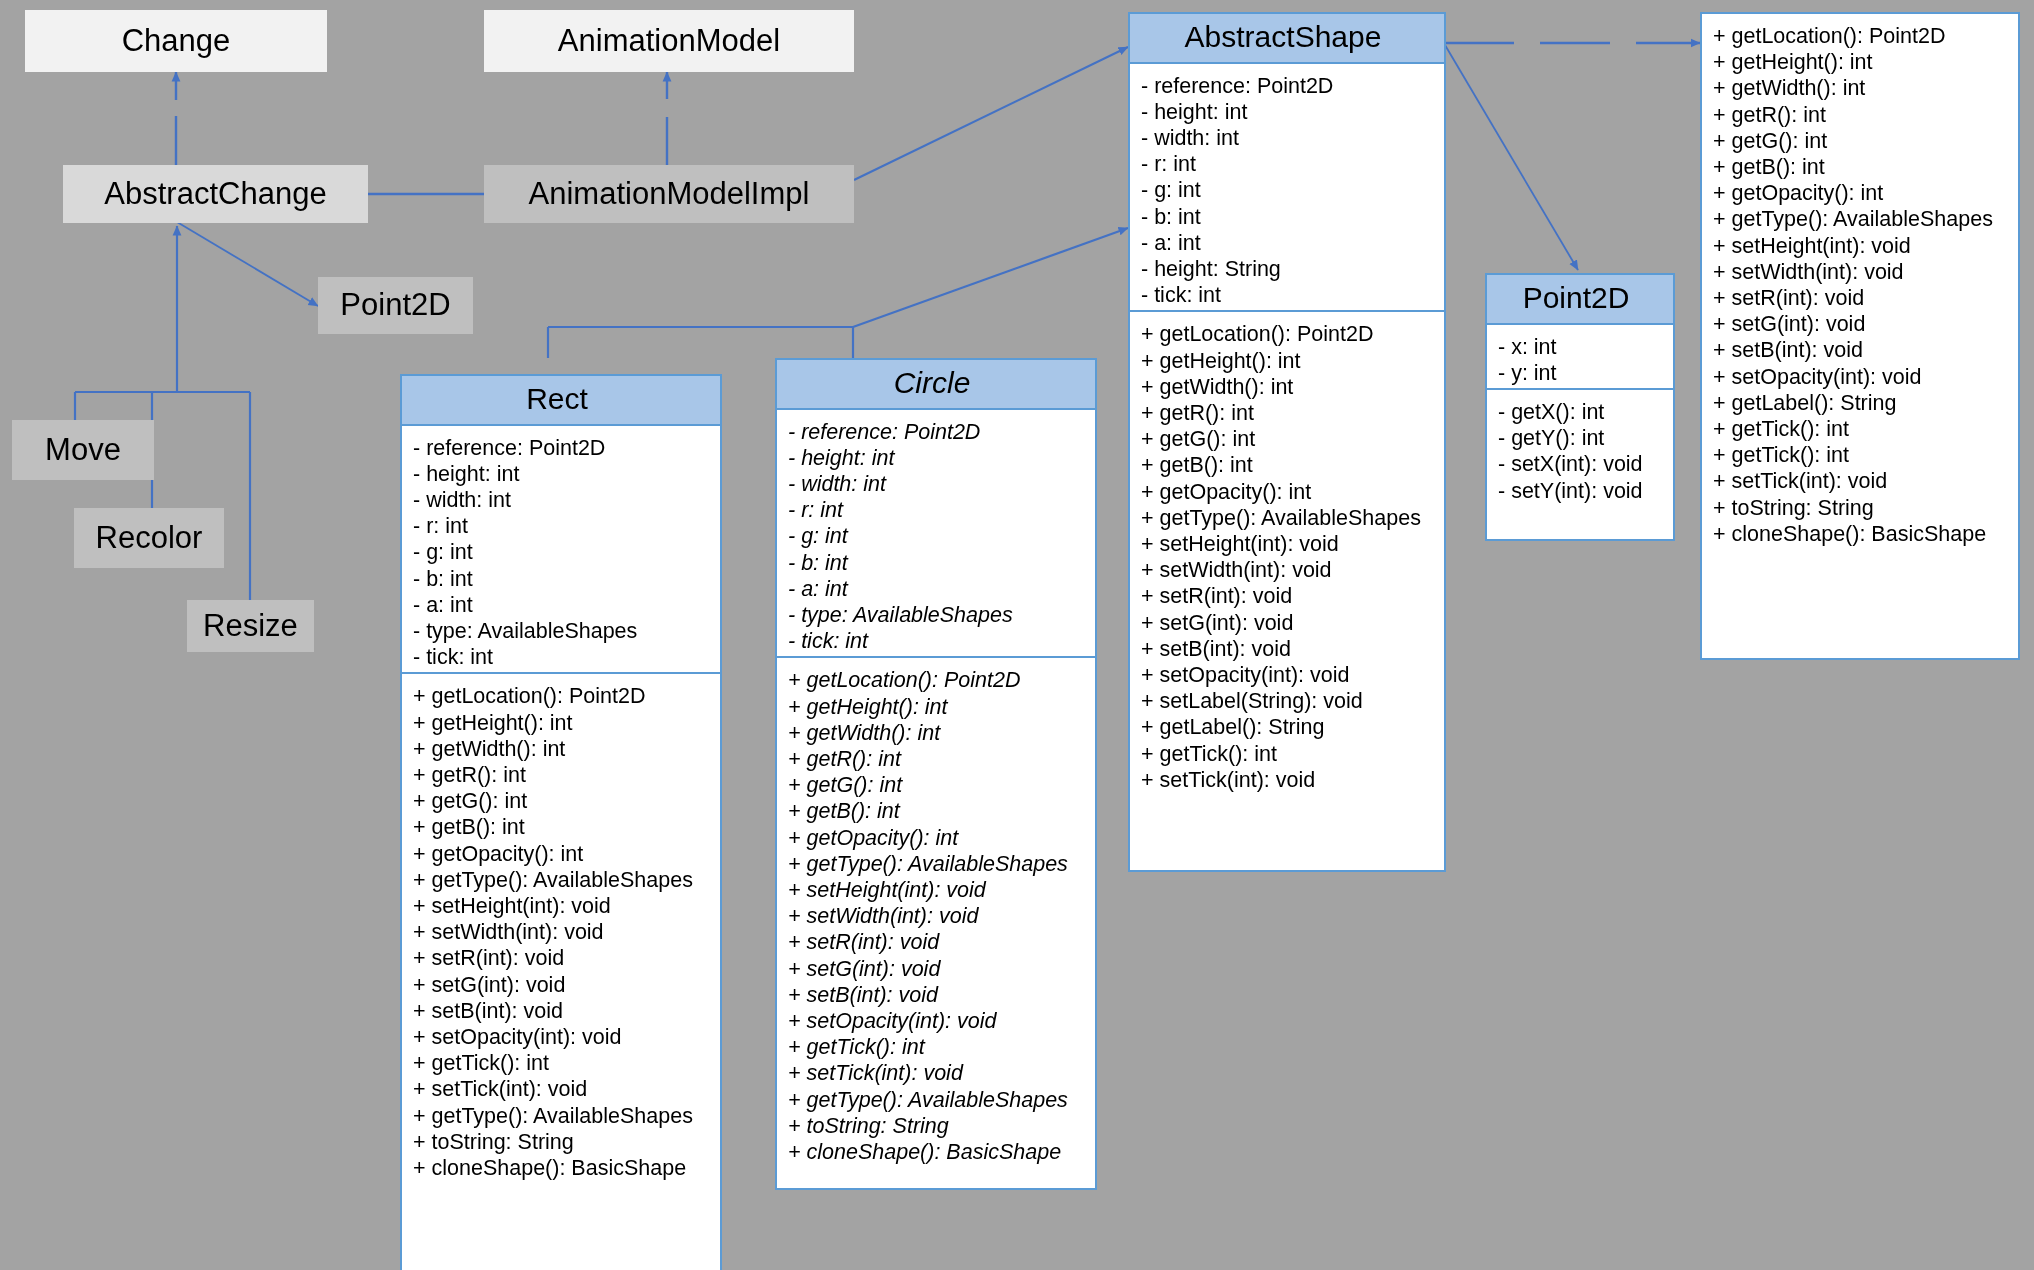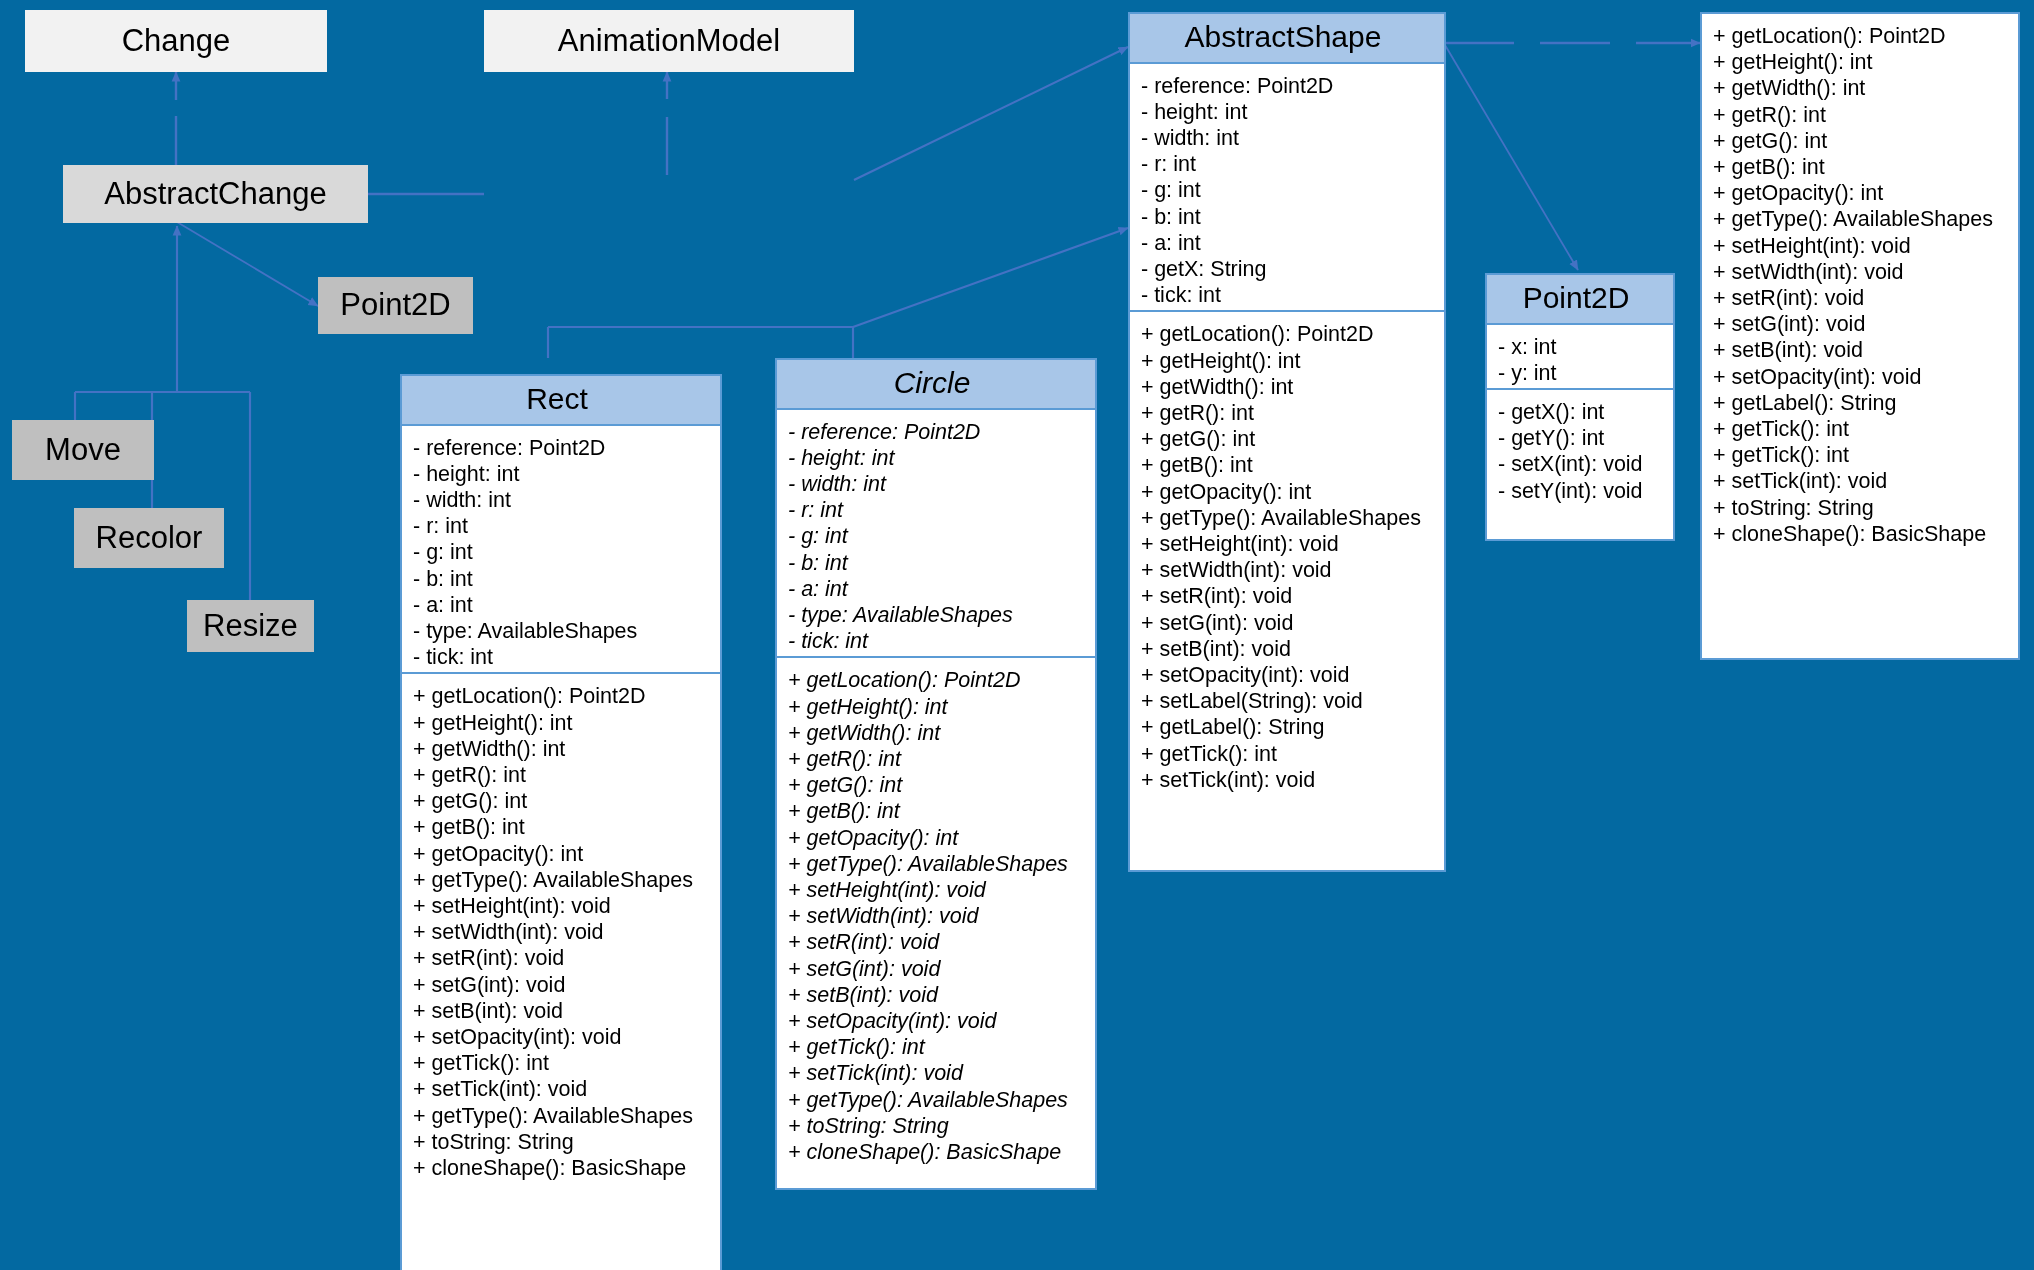--- a/index.html
+++ b/index.html
@@ -9,21 +9,21 @@
     background: #ffffff;
   }
   body {
     font-family: "Liberation Sans", sans-serif;
     -webkit-font-smoothing: antialiased;
   }
   #canvas {
     position: relative;
     width: 2034px;
     height: 1270px;
-    background: #0369a1;
+    background: #a3a3a3;
     overflow: hidden;
   }
   svg.links {
     position: absolute;
     left: 0;
     top: 0;
     width: 2034px;
     height: 1270px;
     pointer-events: none;
   }
@@ -150,20 +150,23 @@
   </div>
 
   <div class="plainbox bg-mid" style="left:25px; top:165px; width:305px; height:58px;margin-left:38px;">
     <span class="ttl">AbstractChange</span>
   </div>
 
   <div class="plainbox bg-light" style="left:484px; top:10px; width:370px; height:62px;">
     <span class="ttl">AnimationModel</span>
   </div>
 
+  <div class="plainbox bg-dark" style="left:484px; top:165px; width:370px; height:58px;">
+    <span class="ttl">AnimationModelImpl</span>
+  </div>
 
   <div class="plainbox bg-dark" style="left:318px; top:277px; width:155px; height:57px;">
     <span class="ttl">Point2D</span>
   </div>
 
   <div class="plainbox bg-dark" style="left:12px; top:420px; width:142px; height:60px;">
     <span class="ttl">Move</span>
   </div>
 
   <div class="plainbox bg-dark" style="left:74px; top:508px; width:150px; height:60px;">
@@ -249,21 +252,21 @@
   <div class="classbox" style="left:1128px; top:12px; width:318px; height:860px;">
     <div class="hdr">AbstractShape</div>
     <div class="compartment" id="abs-attrs">
         <div class="row">- reference: Point2D</div>
         <div class="row">- height: int</div>
         <div class="row">- width: int</div>
         <div class="row">- r: int</div>
         <div class="row">- g: int</div>
         <div class="row">- b: int</div>
         <div class="row">- a: int</div>
-        <div class="row">- getX: String</div>
+        <div class="row">- height: String</div>
         <div class="row">- tick: int</div>
       </div>
     <div class="compartment" id="abs-methods">
         <div class="row">+ getLocation(): Point2D</div>
         <div class="row">+ getHeight(): int</div>
         <div class="row">+ getWidth(): int</div>
         <div class="row">+ getR(): int</div>
         <div class="row">+ getG(): int</div>
         <div class="row">+ getB(): int</div>
         <div class="row">+ getOpacity(): int</div>

